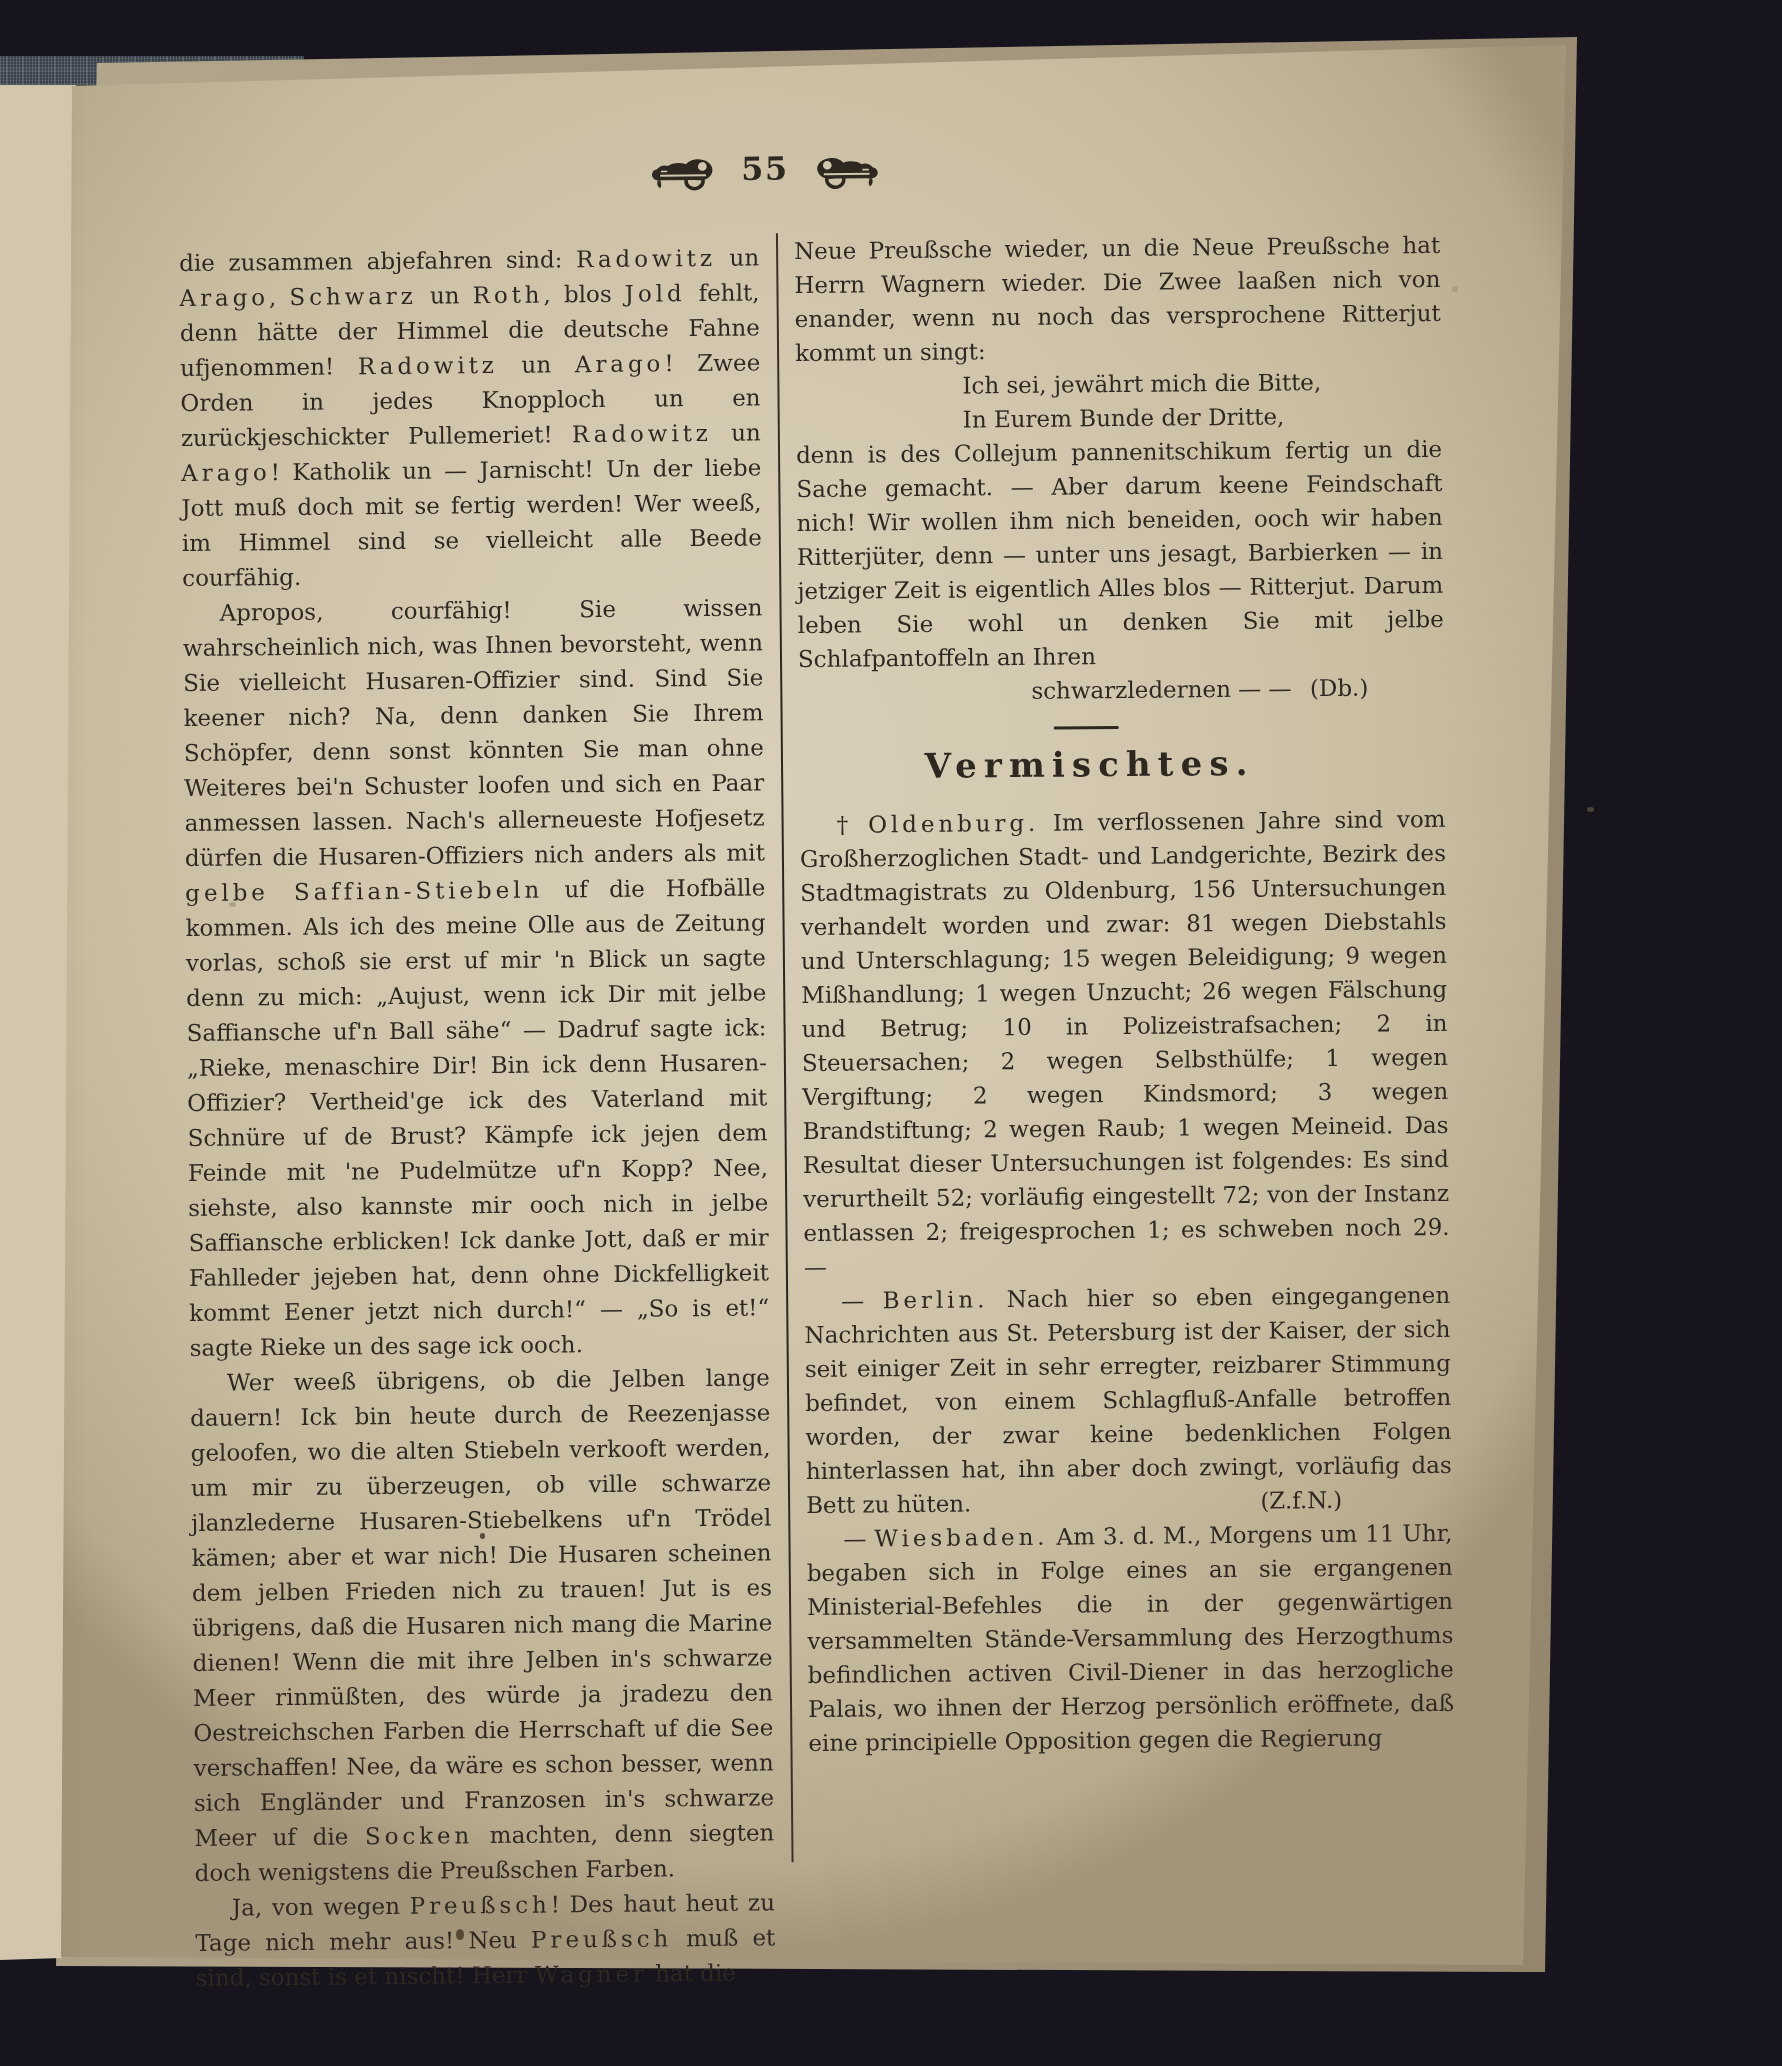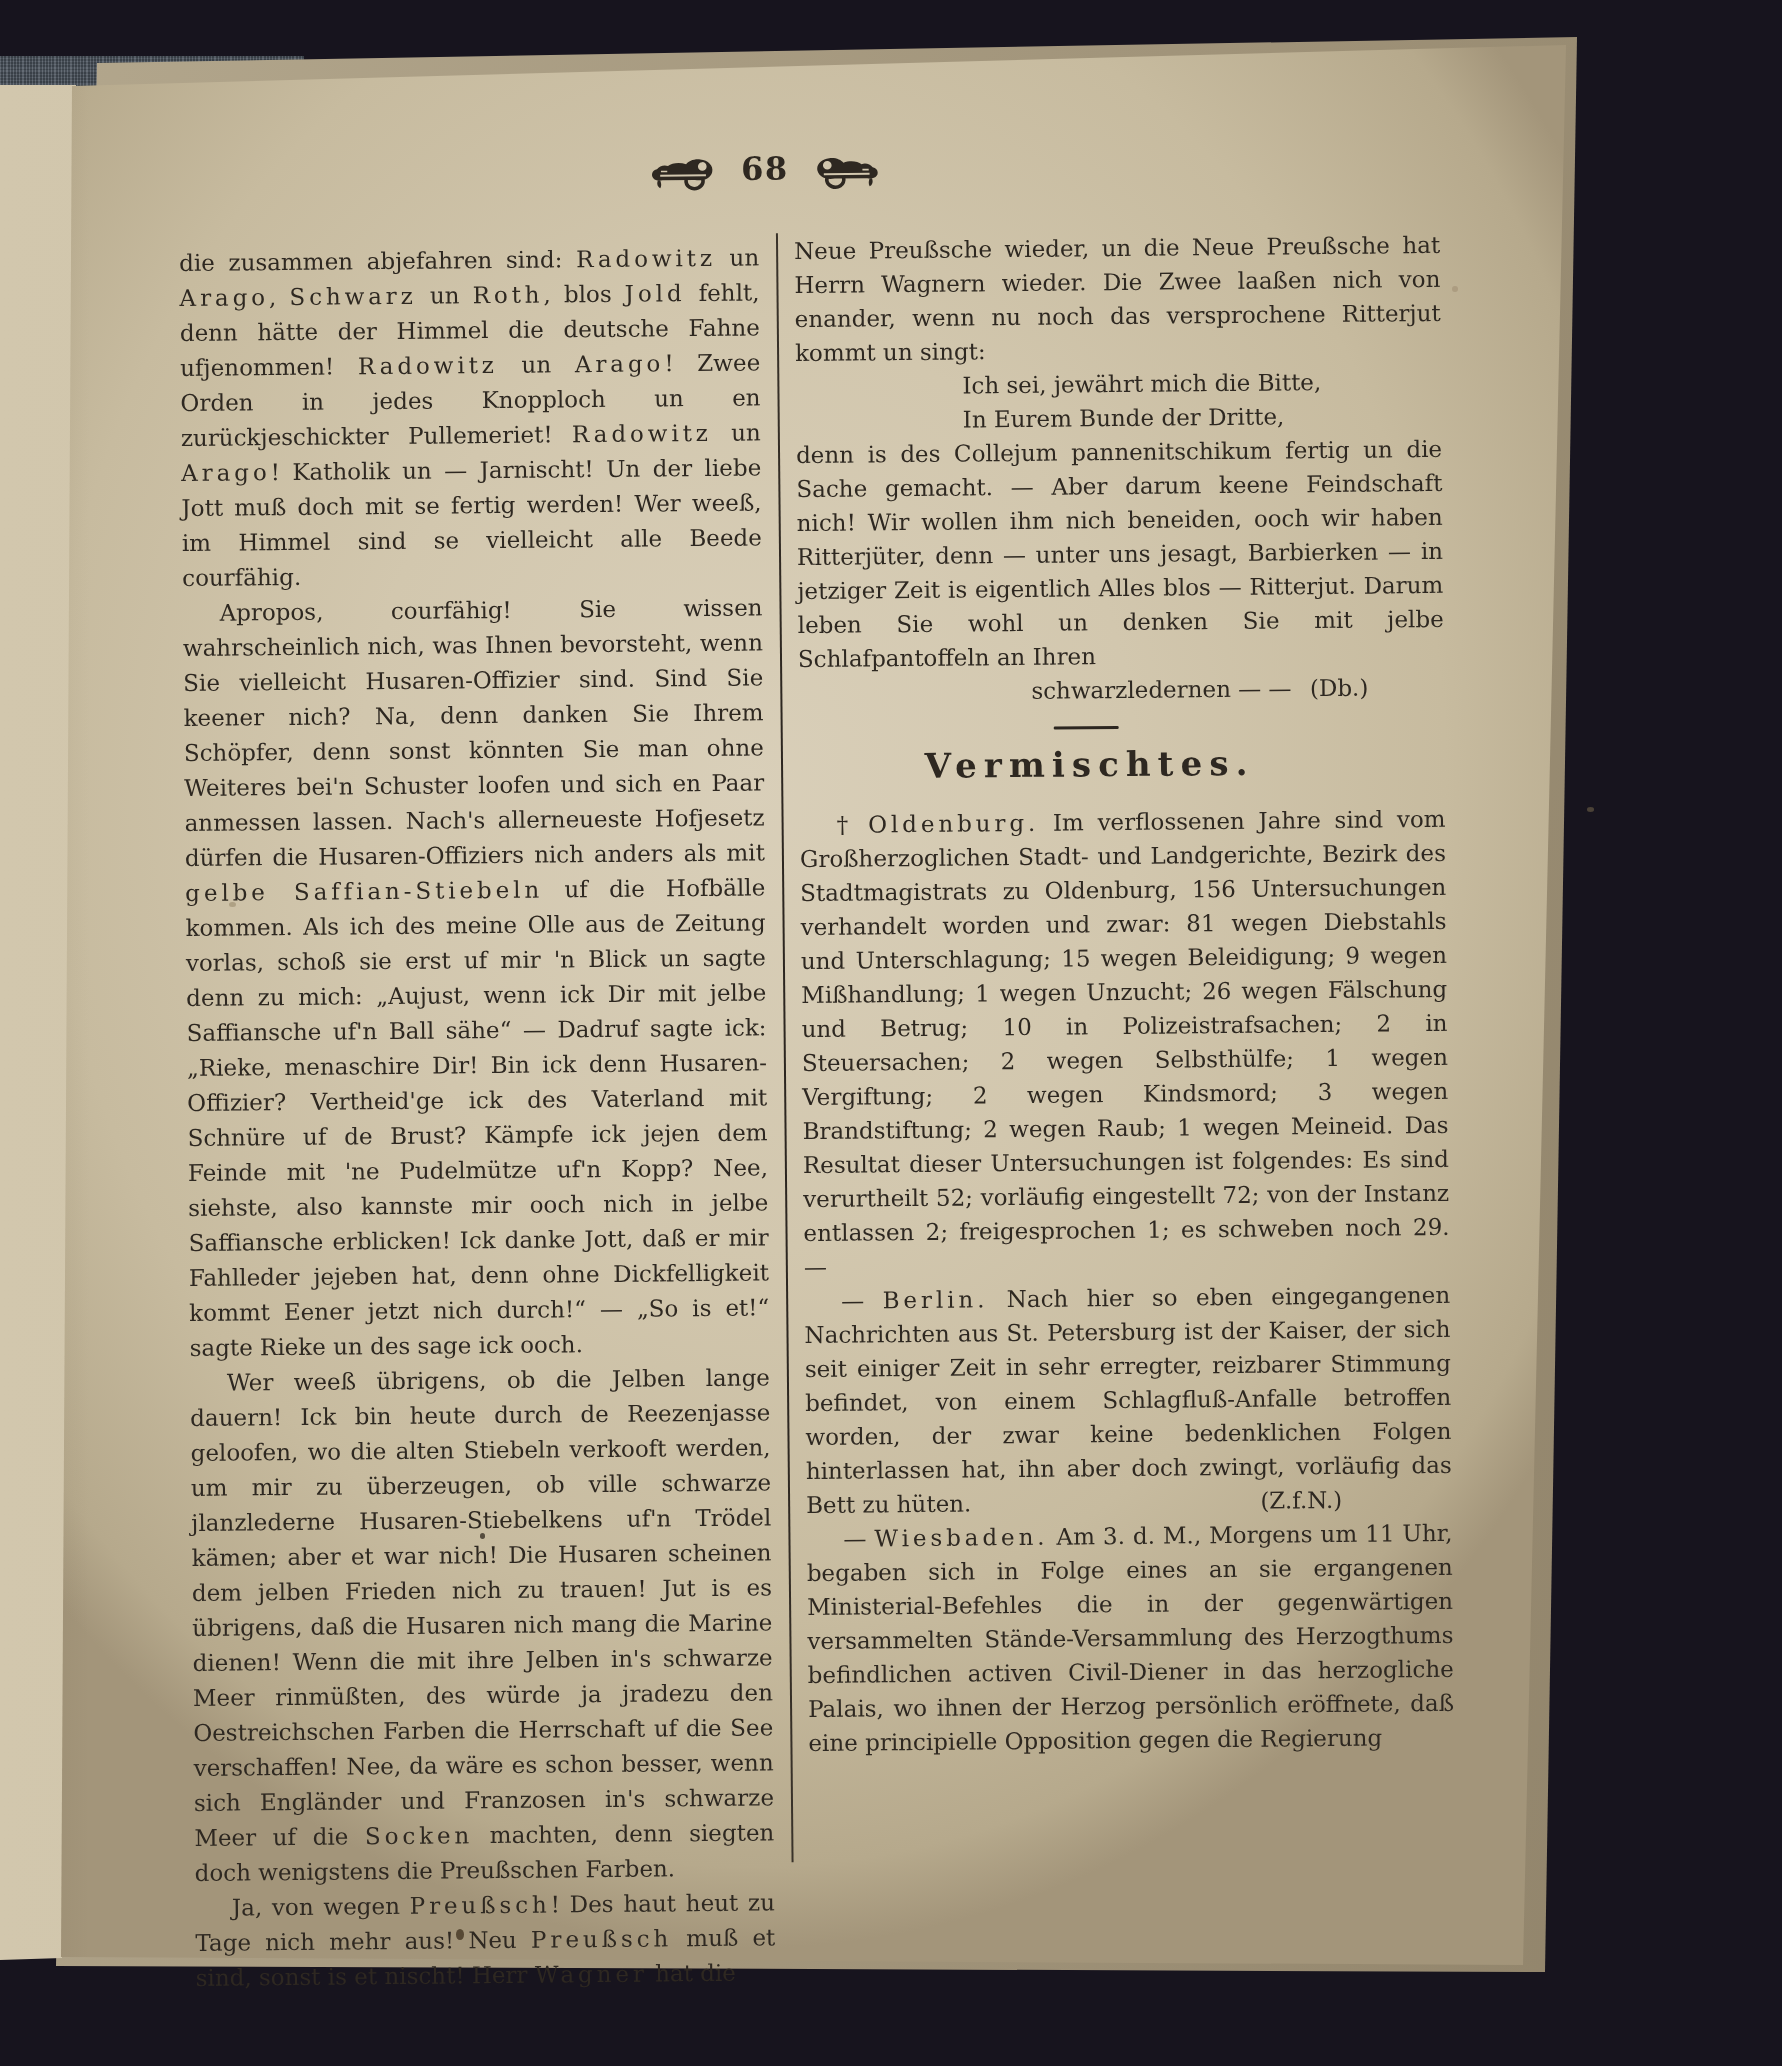--- a/index.html
+++ b/index.html
@@ -112,21 +112,21 @@
       <span class="fleuron">
         <svg viewBox="0 0 170 100" xmlns="http://www.w3.org/2000/svg">
           <path d="M22 42 C10 44 6 56 12 64 C16 70 26 72 36 70 L118 70 C140 74 158 66 162 50 C166 34 152 20 132 18 C116 16 102 22 96 30 C80 24 60 26 50 34 C40 30 28 34 22 42 Z" fill="#2e2821"></path>
           <circle cx="137" cy="36" r="11" fill="#d2c7ae"></circle>
           <path d="M96 66 C92 88 112 96 126 90 C140 84 142 70 134 62" fill="none" stroke="#2e2821" stroke-width="9"></path>
           <path d="M24 70 C20 80 24 88 30 90 C34 84 32 76 30 70 Z" fill="#2e2821"></path>
           <rect x="30" y="56" width="116" height="5" fill="#d2c7ae"></rect>
           <rect x="32" y="46" width="16" height="4" fill="#d2c7ae"></rect>
         </svg>
       </span>
-      <span class="page-number">68</span>
+      <span class="page-number">55</span>
       <span class="fleuron flip">
         <svg viewBox="0 0 170 100" xmlns="http://www.w3.org/2000/svg">
           <path d="M22 42 C10 44 6 56 12 64 C16 70 26 72 36 70 L118 70 C140 74 158 66 162 50 C166 34 152 20 132 18 C116 16 102 22 96 30 C80 24 60 26 50 34 C40 30 28 34 22 42 Z" fill="#2e2821"></path>
           <circle cx="137" cy="36" r="11" fill="#d2c7ae"></circle>
           <path d="M96 66 C92 88 112 96 126 90 C140 84 142 70 134 62" fill="none" stroke="#2e2821" stroke-width="9"></path>
           <path d="M24 70 C20 80 24 88 30 90 C34 84 32 76 30 70 Z" fill="#2e2821"></path>
           <rect x="30" y="56" width="116" height="5" fill="#d2c7ae"></rect>
           <rect x="32" y="46" width="16" height="4" fill="#d2c7ae"></rect>
         </svg>
       </span>

